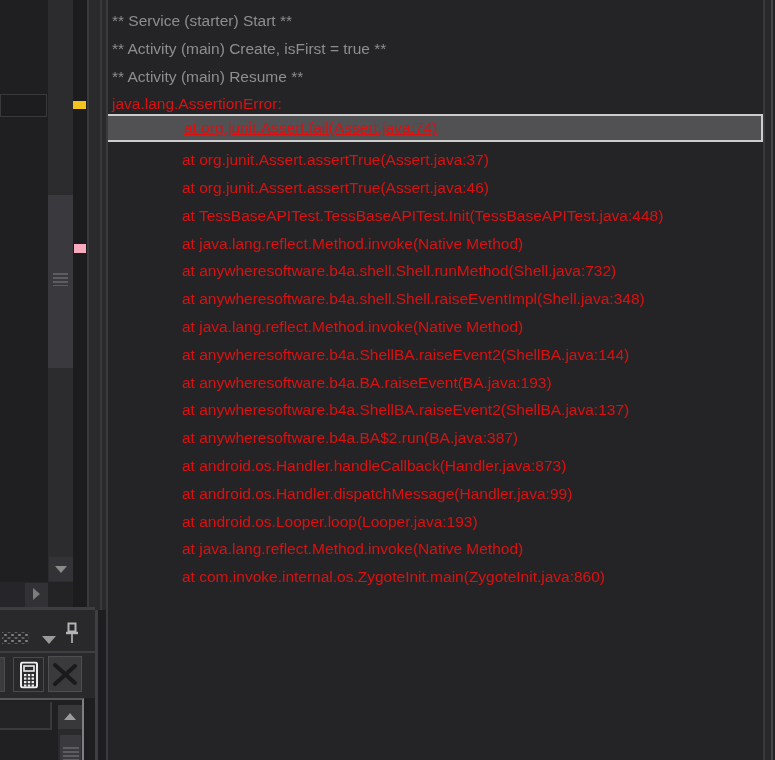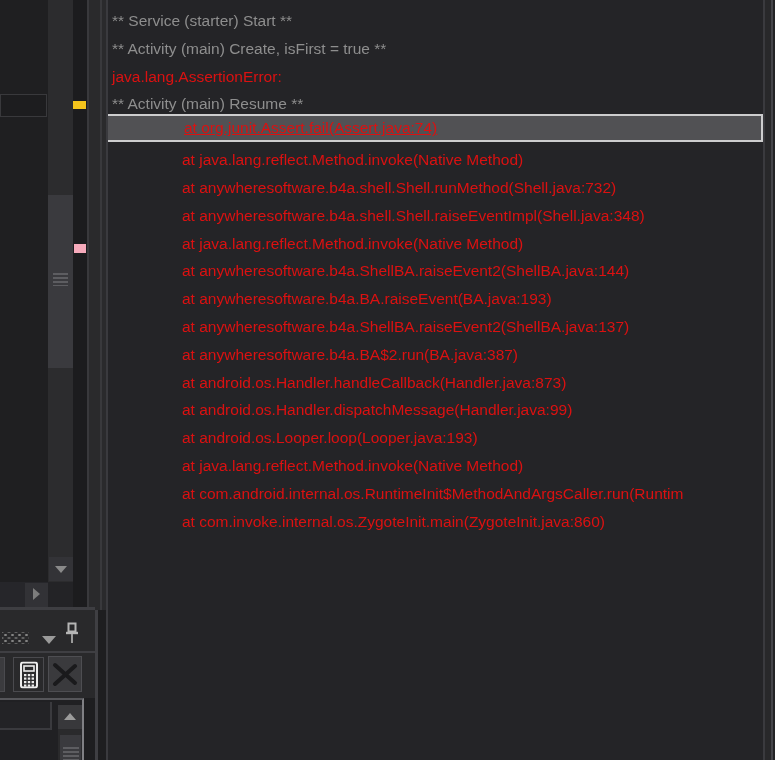--- a/index.html
+++ b/index.html
@@ -168,36 +168,38 @@
     </div>
   </div>
   <div class="abs right-line-bottom"></div>
 
   <div class="abs log-left-border"></div>
 
   <div class="abs log-panel">
     <div class="log-list">
         <div class="log-row info">** Service (starter) Start **</div>
         <div class="log-row info">** Activity (main) Create, isFirst = true **</div>
+        <div class="log-row info">** Activity (main) Resume **</div>
         <div class="log-row error">java.lang.AssertionError:</div>
-        <div class="log-row info">** Activity (main) Resume **</div>
         <div class="log-row error indent selected">at org.junit.Assert.fail(Assert.java:74)</div>
+        <div class="log-row error indent">at org.junit.Assert.assertTrue(Assert.java:37)</div>
+        <div class="log-row error indent">at org.junit.Assert.assertTrue(Assert.java:46)</div>
+        <div class="log-row error indent">at TessBaseAPITest.TessBaseAPITest.Init(TessBaseAPITest.java:448)</div>
         <div class="log-row error indent">at java.lang.reflect.Method.invoke(Native Method)</div>
         <div class="log-row error indent">at anywheresoftware.b4a.shell.Shell.runMethod(Shell.java:732)</div>
         <div class="log-row error indent">at anywheresoftware.b4a.shell.Shell.raiseEventImpl(Shell.java:348)</div>
         <div class="log-row error indent">at java.lang.reflect.Method.invoke(Native Method)</div>
         <div class="log-row error indent">at anywheresoftware.b4a.ShellBA.raiseEvent2(ShellBA.java:144)</div>
         <div class="log-row error indent">at anywheresoftware.b4a.BA.raiseEvent(BA.java:193)</div>
         <div class="log-row error indent">at anywheresoftware.b4a.ShellBA.raiseEvent2(ShellBA.java:137)</div>
         <div class="log-row error indent">at anywheresoftware.b4a.BA$2.run(BA.java:387)</div>
         <div class="log-row error indent">at android.os.Handler.handleCallback(Handler.java:873)</div>
         <div class="log-row error indent">at android.os.Handler.dispatchMessage(Handler.java:99)</div>
         <div class="log-row error indent">at android.os.Looper.loop(Looper.java:193)</div>
         <div class="log-row error indent">at java.lang.reflect.Method.invoke(Native Method)</div>
-        <div class="log-row error indent">at com.android.internal.os.RuntimeInit$MethodAndArgsCaller.run(Runtim</div>
         <div class="log-row error indent">at com.invoke.internal.os.ZygoteInit.main(ZygoteInit.java:860)</div>
       </div>
   </div>
 
   <div class="abs r-line1"></div>
   <div class="abs r-col"></div>
   <div class="abs r-line2"></div>
   <div class="abs r-edge"></div>
 </div>
 

